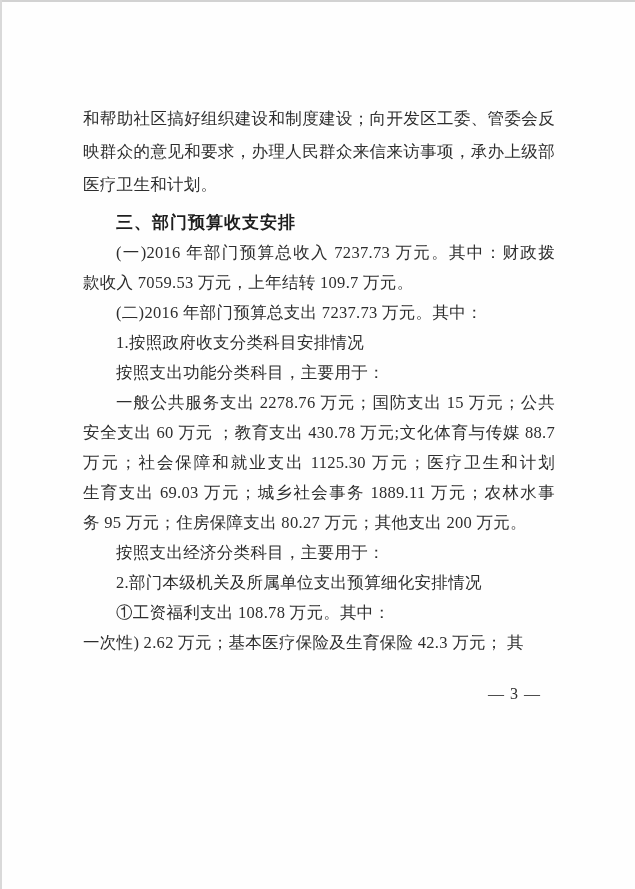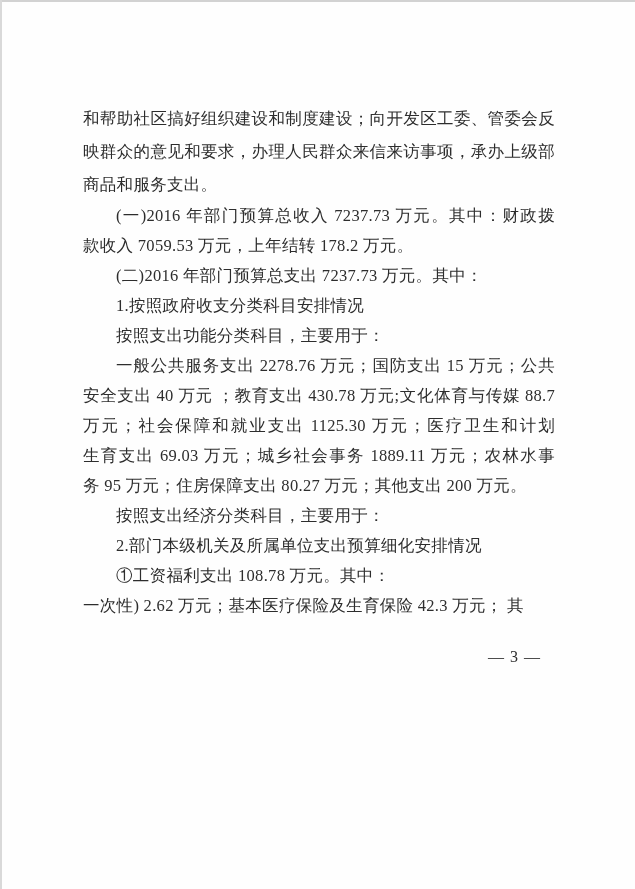--- a/index.html
+++ b/index.html
@@ -58,44 +58,45 @@
 </style>
 </head>
 <body>
 
 <div class="page">
   <div class="content">
 
     <div class="para p-cont">
       <div class="ln full">和帮助社区搞好组织建设和制度建设；向开发区工委、管委会反</div>
       <div class="ln full">映群众的意见和要求，办理人民群众来信来访事项，承办上级部</div>
-      <div class="ln">商品和服务支出。</div>
+      <div class="ln">医疗卫生和计划。</div>
     </div>
 
+    <h3 class="heading">三、部门预算收支安排</h3>
 
     <div class="para">
       <div class="ln full ind">(一)2016 年部门预算总收入 7237.73 万元。其中：财政拨</div>
-      <div class="ln">款收入 7059.53 万元，上年结转 178.2 万元。</div>
+      <div class="ln">款收入 7059.53 万元，上年结转 109.7 万元。</div>
     </div>
 
     <div class="para">
       <div class="ln ind">(二)2016 年部门预算总支出 7237.73 万元。其中：</div>
     </div>
 
     <div class="para">
       <div class="ln ind">1.按照政府收支分类科目安排情况</div>
     </div>
 
     <div class="para">
       <div class="ln ind">按照支出功能分类科目，主要用于：</div>
     </div>
 
     <div class="para">
       <div class="ln full ind">一般公共服务支出 2278.76 万元；国防支出 15 万元；公共</div>
-      <div class="ln full">安全支出 40 万元 ；教育支出 430.78 万元;文化体育与传媒 88.7</div>
+      <div class="ln full">安全支出 60 万元 ；教育支出 430.78 万元;文化体育与传媒 88.7</div>
       <div class="ln full">万元；社会保障和就业支出 1125.30 万元；医疗卫生和计划</div>
       <div class="ln full">生育支出 69.03 万元；城乡社会事务 1889.11 万元；农林水事</div>
       <div class="ln">务 95 万元；住房保障支出 80.27 万元；其他支出 200 万元。</div>
     </div>
 
     <div class="para">
       <div class="ln ind">按照支出经济分类科目，主要用于：</div>
     </div>
 
 

